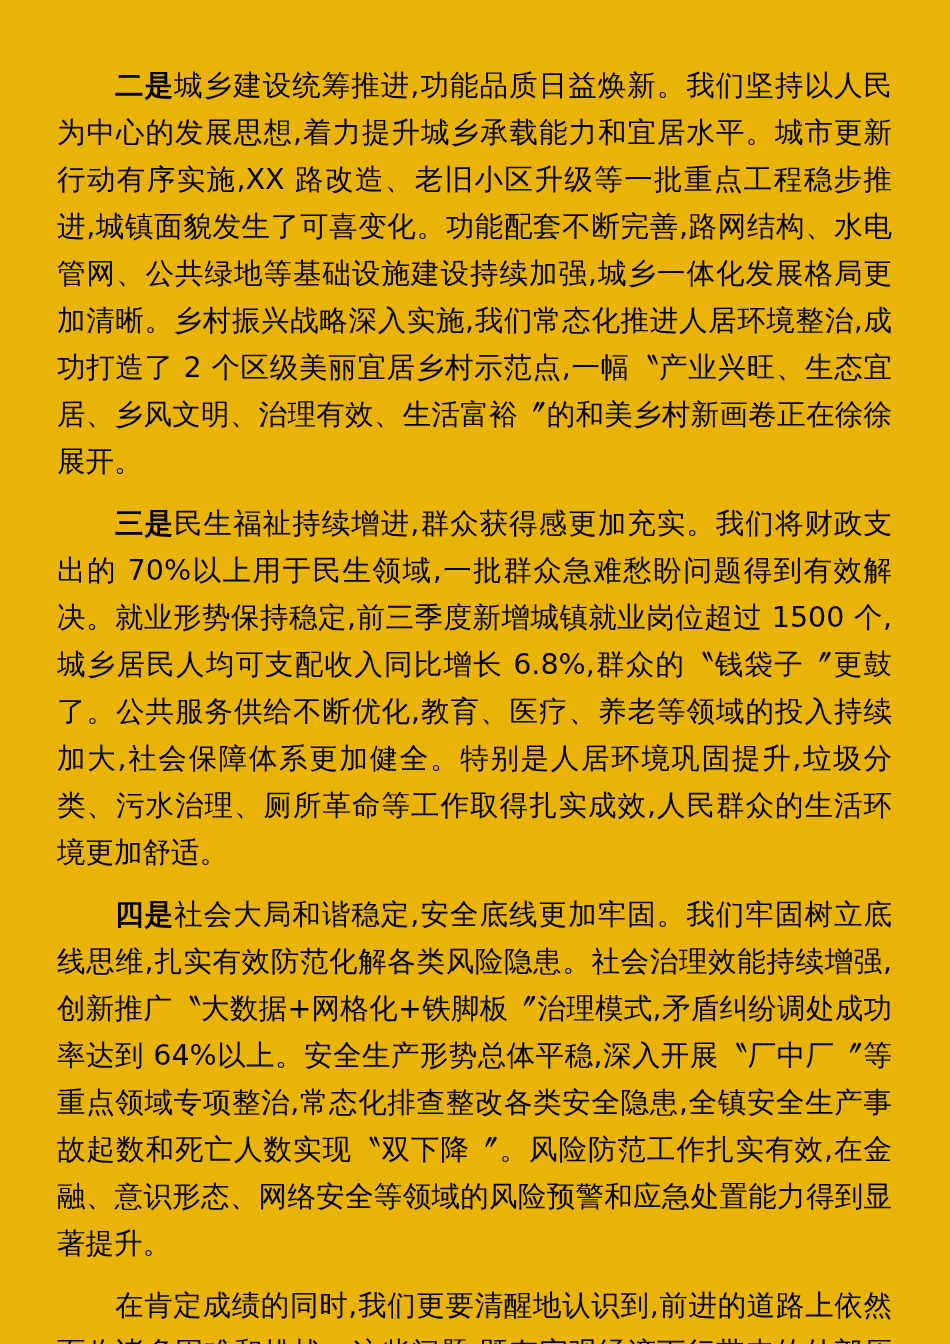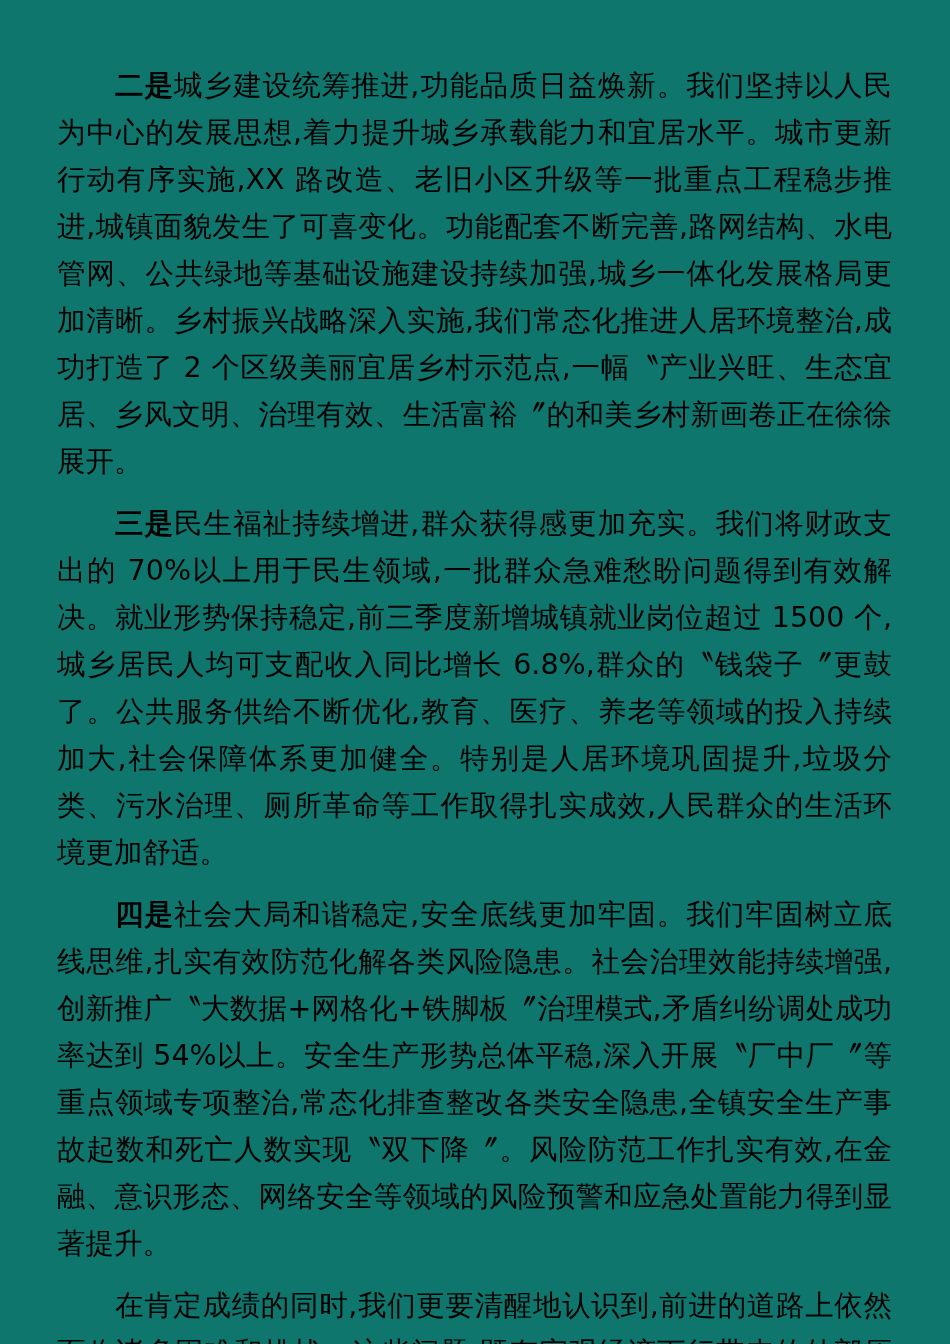--- a/index.html
+++ b/index.html
@@ -10,21 +10,21 @@
   body {
     width: 950px;
     height: 1344px;
     overflow: hidden;
     font-family: "DejaVu Sans", "Liberation Sans", sans-serif;
   }
   .page {
     position: relative;
     width: 950px;
     height: 1344px;
-    background: #0f766e;
+    background: #eab308;
     box-sizing: border-box;
     padding: 62px 58px 0 57px;
   }
   .doc-body {
     width: 835px;
   }
   p.para {
     margin: 0;
     padding: 0;
     font-size: 28.5px;
@@ -50,18 +50,18 @@
 </head>
 <body>
 
 <div class="page">
   <div class="doc-body">
 
     <p class="para"><span class="lead">二是</span><span>城乡建设统筹推进,功能品质日益焕新。我们坚持以人民为中心的发展思想,着力提升城乡承载能力和宜居水平。城市更新行动有序实施,XX 路改造、老旧小区升级等一批重点工程稳步推进,城镇面貌发生了可喜变化。功能配套不断完善,路网结构、水电管网、公共绿地等基础设施建设持续加强,城乡一体化发展格局更加清晰。乡村振兴战略深入实施,我们常态化推进人居环境整治,成功打造了 2 个区级美丽宜居乡村示范点,一幅〝产业兴旺、生态宜居、乡风文明、治理有效、生活富裕〞的和美乡村新画卷正在徐徐展开。</span></p>
 
     <p class="para"><span class="lead">三是</span><span>民生福祉持续增进,群众获得感更加充实。我们将财政支出的 70%以上用于民生领域,一批群众急难愁盼问题得到有效解决。就业形势保持稳定,前三季度新增城镇就业岗位超过 1500 个,城乡居民人均可支配收入同比增长 6.8%,群众的〝钱袋子〞更鼓了。公共服务供给不断优化,教育、医疗、养老等领域的投入持续加大,社会保障体系更加健全。特别是人居环境巩固提升,垃圾分类、污水治理、厕所革命等工作取得扎实成效,人民群众的生活环境更加舒适。</span></p>
 
-    <p class="para"><span class="lead">四是</span><span>社会大局和谐稳定,安全底线更加牢固。我们牢固树立底线思维,扎实有效防范化解各类风险隐患。社会治理效能持续增强,创新推广〝大数据+网格化+铁脚板〞治理模式,矛盾纠纷调处成功率达到 54%以上。安全生产形势总体平稳,深入开展〝厂中厂〞等重点领域专项整治,常态化排查整改各类安全隐患,全镇安全生产事故起数和死亡人数实现〝双下降〞。风险防范工作扎实有效,在金融、意识形态、网络安全等领域的风险预警和应急处置能力得到显著提升。</span></p>
+    <p class="para"><span class="lead">四是</span><span>社会大局和谐稳定,安全底线更加牢固。我们牢固树立底线思维,扎实有效防范化解各类风险隐患。社会治理效能持续增强,创新推广〝大数据+网格化+铁脚板〞治理模式,矛盾纠纷调处成功率达到 64%以上。安全生产形势总体平稳,深入开展〝厂中厂〞等重点领域专项整治,常态化排查整改各类安全隐患,全镇安全生产事故起数和死亡人数实现〝双下降〞。风险防范工作扎实有效,在金融、意识形态、网络安全等领域的风险预警和应急处置能力得到显著提升。</span></p>
 
     <p class="para"><span>在肯定成绩的同时,我们更要清醒地认识到,前进的道路上依然面临诸多困难和挑战。这些问题,既有宏观经济下行带来的外部压力,也有我们自身发展中存在的短板和不足。具体来说,</span><span class="inline-mark">一是</span><span>传统产业转型依然缓慢,家纺产业〝大而不</span></p>
 
   </div>
 </div>
 
 </body></html>

